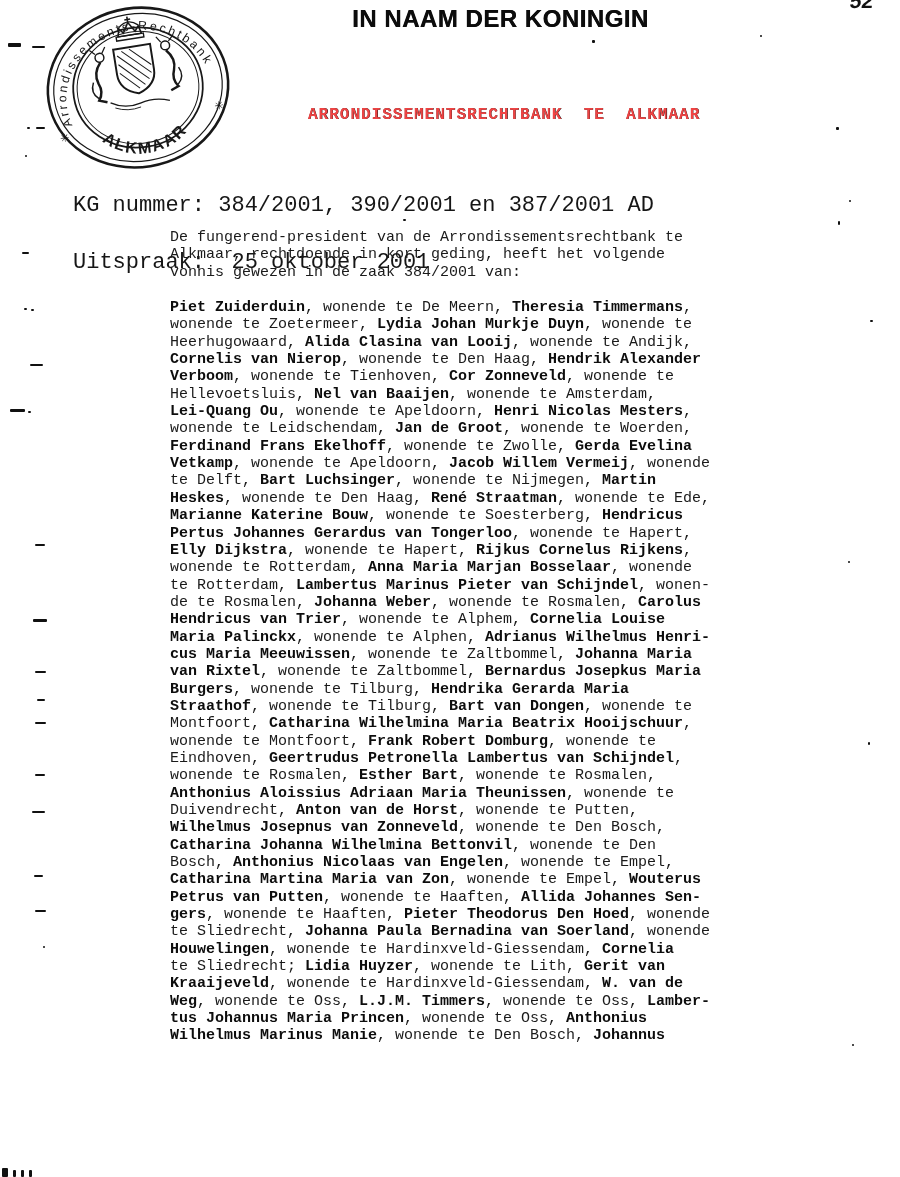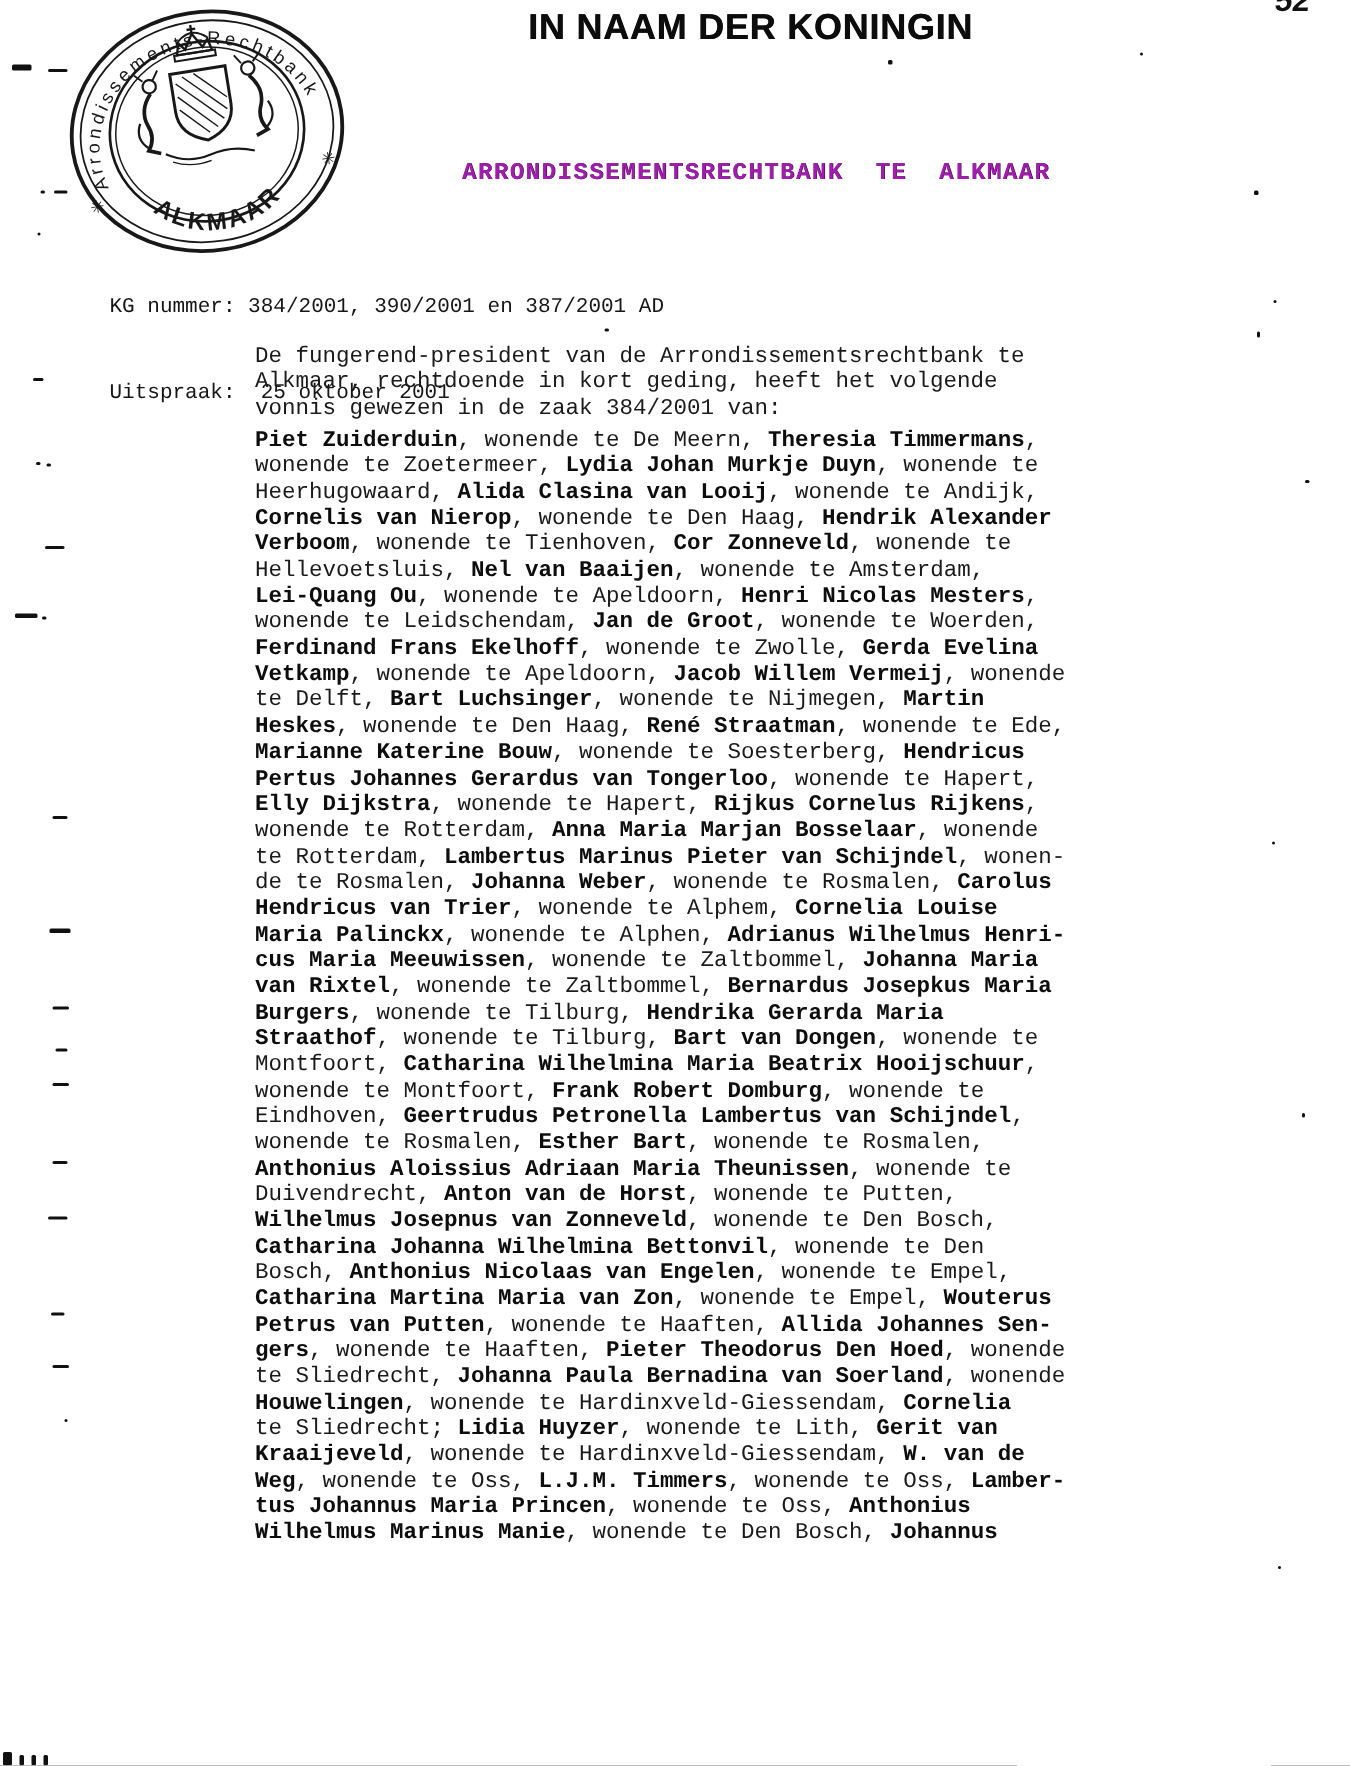--- a/index.html
+++ b/index.html
@@ -24,42 +24,42 @@
     font-family:"Liberation Sans","DejaVu Sans",sans-serif;
     font-weight:700;font-size:24px;letter-spacing:0.5px;
     color:#0c0c0c;
     text-shadow:0.4px 0 0 #0c0c0c;
     white-space:pre;
   }
   .court-title{
     position:absolute;
     left:308px;top:106px;
     font-weight:700;font-size:16px;letter-spacing:1px;
-    color:#a21caf;white-space:pre;
+    color:#ef4444;white-space:pre;
     text-shadow:0.3px 0 0 #0c0c0c;
   }
   .kg-block{
     position:absolute;
     left:73px;top:158px;
-    font-size:14px;line-height:19px;white-space:pre;
+    font-size:22px;line-height:19px;white-space:pre;
     color:#161616;
   }
   .bodytext{
     position:absolute;
     left:170px;top:229px;width:710px;
     font-size:15px;
   }
   .tline{
     white-space:pre;
     line-height:17.35px;
     height:17.35px;
     color:#1a1a1a;
   }
   .tline b{font-weight:700;color:#0d0d0d;}
-  .names-block{margin-top:4px;}
+  .names-block{margin-top:18px;}
   .seal{
     position:absolute;left:40px;top:2px;
     width:196px;height:172px;
   }
   .mark{
     position:absolute;background:#111;border-radius:1px;
   }
 </style>
 </head>
 <body>

